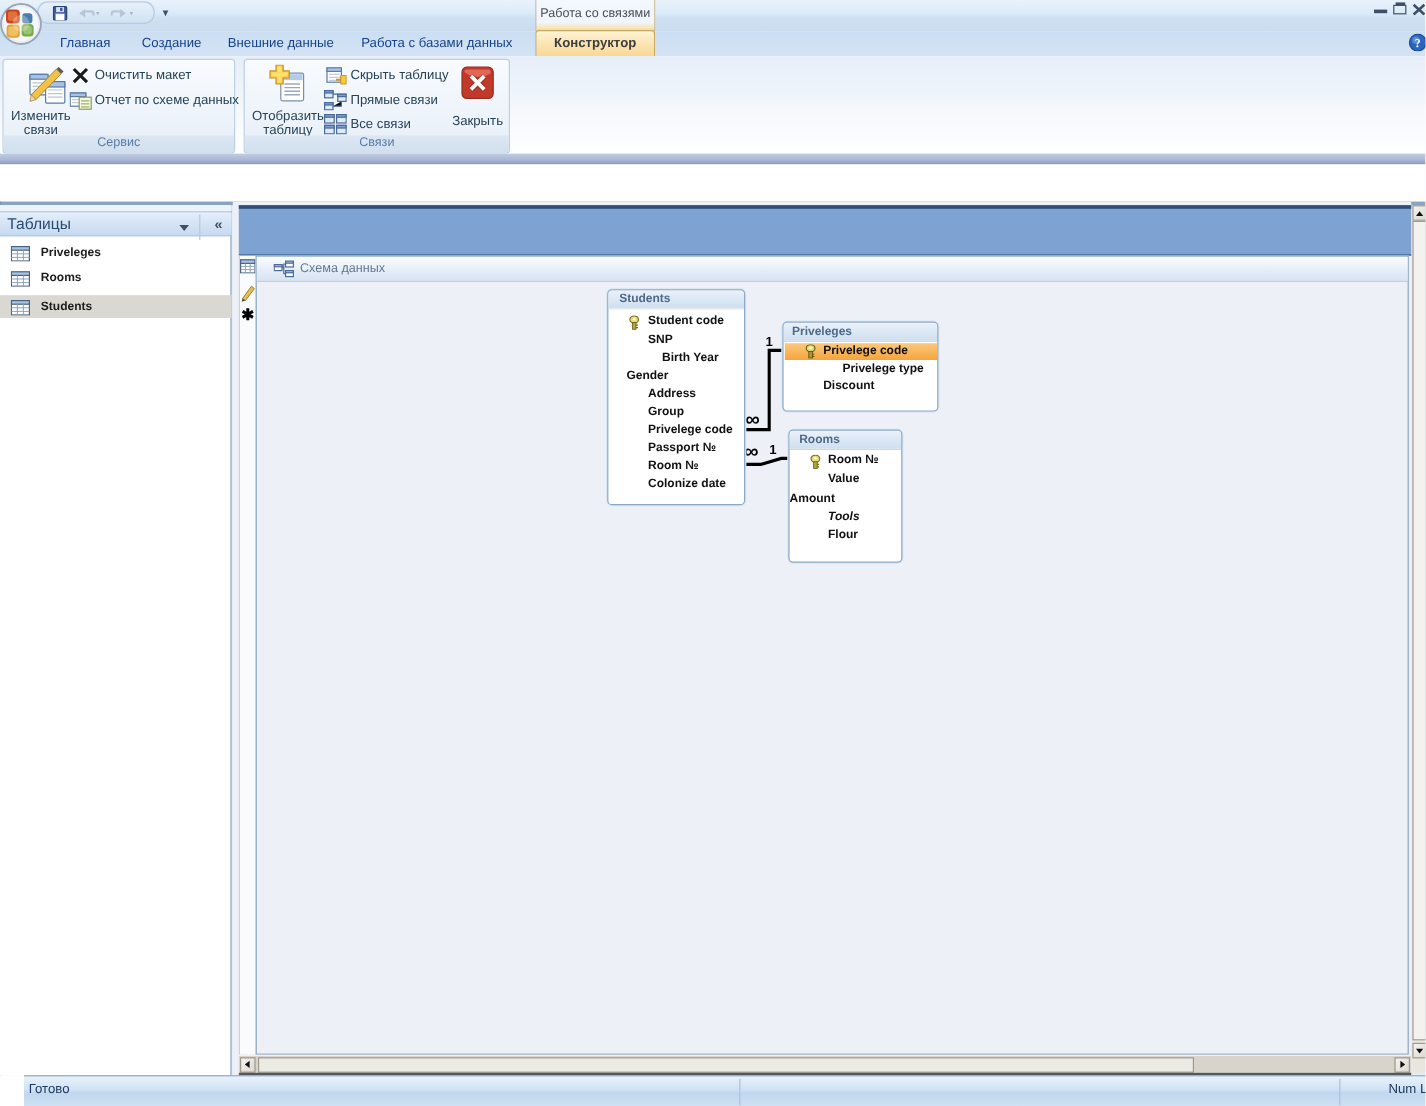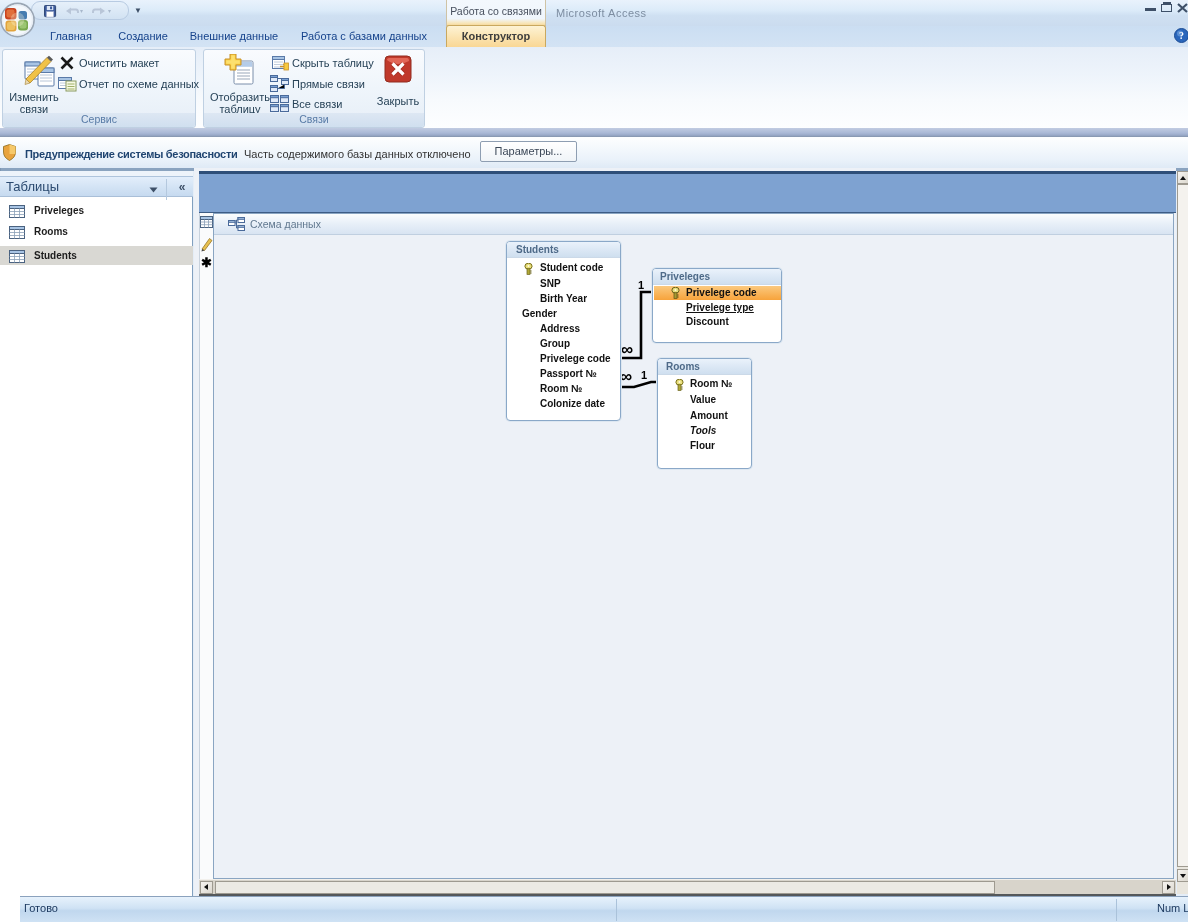--- a/index.html
+++ b/index.html
@@ -87,21 +87,20 @@
 #statusbar { left:0; top:896px; width:1188px; height:26px;
   background:linear-gradient(180deg,#e7f2fc 0%,#cfe2f4 45%,#c0d7ee 55%,#cfe2f4 100%);
   border-top:1px solid #8ba2bd; font-size:11px; color:#1d3a60;margin-left:20px; }
 </style></head>
 <body>
 <div id="app">
 
   <div class="abs" id="titlebar"></div>
   <div class="abs" id="tabrow"></div>
   <div class="abs" id="ctxlabel">Работа со связями</div>
-  <div class="abs" id="apptitle">Microsoft Access</div>
   <div class="abs" id="qat"></div>
 
   <svg class="abs" style="left:44px;top:5px;" width="13" height="13" viewBox="0 0 14 14">
     <rect x="0.5" y="0.5" width="12" height="12" rx="1" fill="#3c5a9c" stroke="#27406e"></rect>
     <rect x="3" y="1" width="7" height="4.5" fill="#dce6f5"></rect>
     <rect x="2.5" y="7" width="8" height="6" fill="#fff" stroke="#8c9cc0" stroke-width="0.6"></rect>
     <rect x="6.5" y="1.6" width="2.2" height="3" fill="#3c5a9c"></rect>
   </svg>
 
   <svg class="abs" style="left:64px;top:6px;" width="20" height="11" viewBox="0 0 20 11">
@@ -226,29 +225,20 @@
         <path d="M8.5 8.5 L19.5 19.5 M19.5 8.5 L8.5 19.5" stroke="#ffffff" stroke-width="3.2"></path>
       </svg>
       <div class="bigbtn" style="left:168px;top:45px;width:52px;">Закрыть</div>
       <div class="rglabel">Связи</div>
     </div>
   </div>
 
   <div class="abs" id="ribdiv"></div>
   <div class="abs" id="whitestrip"></div>
 
-  <div class="abs" id="secbar">
-    <svg style="position:absolute;left:3px;top:4px;" width="13" height="17" viewBox="0 0 13 17">
-      <path d="M6.5 0.5 L12.5 2.5 V8 Q12.5 13.5 6.5 16.5 Q0.5 13.5 0.5 8 V2.5 Z" fill="#e8a33d" stroke="#8a6a1a" stroke-width="0.8"></path>
-      <path d="M6.5 0.5 L12.5 2.5 V8 Q12.5 9 12.2 10 L6.5 10 L6.5 0.5 Z" fill="#f6c96a"></path>
-    </svg>
-    <div class="abs" style="left:25px;top:8px;font-size:11px;font-weight:bold;letter-spacing:-0.3px;color:#1f4470;">Предупреждение системы безопасности</div>
-    <div class="abs" style="left:244px;top:8px;font-size:11px;color:#333;">Часть содержимого базы данных отключено</div>
-    <div id="secbtn">Параметры...</div>
-  </div>
 
   <div class="abs" id="main">
     <div id="mainline"></div>
     <div id="leftborder"></div>
     <div id="navpane">
       <div style="position:absolute;left:0;top:0;width:193px;height:5px;background:#edf3fa;"></div>
       <div id="navhdr"><span style="padding-left:6px;margin-top:40px;">Таблицы</span>
         <svg style="position:absolute;left:148px;top:9px;" width="11" height="8" viewBox="0 0 11 8">
             <path d="M1.5 1.5 h8 l-4 5 Z" fill="#3e5068"></path>
           </svg>
@@ -317,54 +307,54 @@
         <div class="tbox" style="left:292px;top:27px;width:115px;height:180px;">
           <div class="hd" style="padding-left:9px;">Students</div>
           <div style="position:absolute;left:0;top:19px;">
             <div class="frow" style="height:15px;line-height:14px;padding-left:33px;"><svg class="key" width="9" height="12" viewBox="0 0 9 12">
                   <ellipse cx="4.5" cy="3.2" rx="3.6" ry="3" fill="#e8de7a" stroke="#7a711c" stroke-width="1"></ellipse>
                   <circle cx="4.5" cy="2.9" r="1" fill="#fdfae0"></circle>
                   <rect x="3" y="5.8" width="3" height="5.6" fill="#b0a838" stroke="#6a621a" stroke-width="0.7"></rect>
                   <path d="M6 8 h1.6 M6 10 h1.6" stroke="#6a621a" stroke-width="1"></path>
                 </svg>Student code</div>
             <div class="frow" style="height:15px;line-height:15px;padding-left:33px;">SNP</div>
-            <div class="frow" style="height:15px;line-height:15px;padding-left:33px;">Birth Year</div>
+            <div class="frow" style="height:15px;line-height:15px;padding-left:33px;text-align:center;">Birth Year</div>
             <div class="frow" style="height:15px;line-height:15px;padding-left:15px;">Gender</div>
             <div class="frow" style="height:15px;line-height:15px;padding-left:33px;">Address</div>
             <div class="frow" style="height:15px;line-height:15px;padding-left:33px;">Group</div>
             <div class="frow" style="height:15px;line-height:15px;padding-left:33px;">Privelege code</div>
             <div class="frow" style="height:15px;line-height:15px;padding-left:33px;">Passport №</div>
             <div class="frow" style="height:15px;line-height:15px;padding-left:33px;">Room №</div>
             <div class="frow" style="height:15px;line-height:15px;padding-left:33px;">Colonize date</div>
           </div>
         </div>
 
         <div class="tbox" style="left:438px;top:54px;width:130px;height:75px;">
           <div class="hd" style="padding-left:7px;">Priveleges</div>
           <div class="frow" style="position:absolute;left:1px;top:17px;width:127px;height:14px;line-height:13px;padding-left:32px;background:linear-gradient(180deg,#fbc97e,#f7a33b);"><svg class="key" style="top:1px;" width="9" height="12" viewBox="0 0 9 12">
                 <ellipse cx="4.5" cy="3.2" rx="3.6" ry="3" fill="#e8de7a" stroke="#6a611a" stroke-width="1"></ellipse>
                 <circle cx="4.5" cy="2.9" r="1" fill="#fdfae0"></circle>
                 <rect x="3" y="5.8" width="3" height="5.6" fill="#a89a30" stroke="#5a5214" stroke-width="0.7"></rect>
                 <path d="M6 8 h1.6 M6 10 h1.6" stroke="#5a5214" stroke-width="1"></path>
               </svg>Privelege code</div>
-          <div class="frow" style="position:absolute;left:0;top:32px;height:15px;line-height:14px;padding-left:33px;text-decoration:underline;">Privelege type</div>
+          <div class="frow" style="position:absolute;left:0;top:32px;height:15px;line-height:14px;padding-left:49px;">Privelege type</div>
           <div class="frow" style="position:absolute;left:0;top:46px;height:15px;line-height:14px;padding-left:33px;">Discount</div>
         </div>
 
         <div class="tbox" style="left:443px;top:144px;width:95px;height:111px;">
           <div class="hd" style="padding-left:8px;">Rooms</div>
           <div style="position:absolute;left:0;top:18px;">
             <div class="frow" style="height:15.3px;line-height:14px;padding-left:32px;"><svg class="key" width="9" height="12" viewBox="0 0 9 12">
                   <ellipse cx="4.5" cy="3.2" rx="3.6" ry="3" fill="#e8de7a" stroke="#7a711c" stroke-width="1"></ellipse>
                   <circle cx="4.5" cy="2.9" r="1" fill="#fdfae0"></circle>
                   <rect x="3" y="5.8" width="3" height="5.6" fill="#b0a838" stroke="#6a621a" stroke-width="0.7"></rect>
                   <path d="M6 8 h1.6 M6 10 h1.6" stroke="#6a621a" stroke-width="1"></path>
                 </svg>Room №</div>
             <div class="frow" style="height:15.3px;line-height:15.3px;padding-left:32px;">Value</div>
-            <div class="frow" style="height:15.3px;line-height:15.3px;padding-left:32px;">Amount</div>
+            <div class="frow" style="height:15.3px;line-height:15.3px;">Amount</div>
             <div class="frow" style="height:15.3px;line-height:15.3px;padding-left:32px;font-style:italic;">Tools</div>
             <div class="frow" style="height:15.3px;line-height:15.3px;padding-left:32px;">Flour</div>
           </div>
         </div>
       </div>
       <div id="hscroll">
         <div class="sbtn" style="left:1px;top:1px;width:13px;height:13px;"></div>
         <div class="arr" style="left:5px;top:4px;border-top:3.5px solid transparent;border-bottom:3.5px solid transparent;border-right:4.5px solid #111;"></div>
         <div class="sbtn" style="left:16px;top:1px;width:780px;height:13px;background:#eceae4;"></div>
         <div class="sbtn" style="left:963px;top:1px;width:13px;height:13px;"></div>

